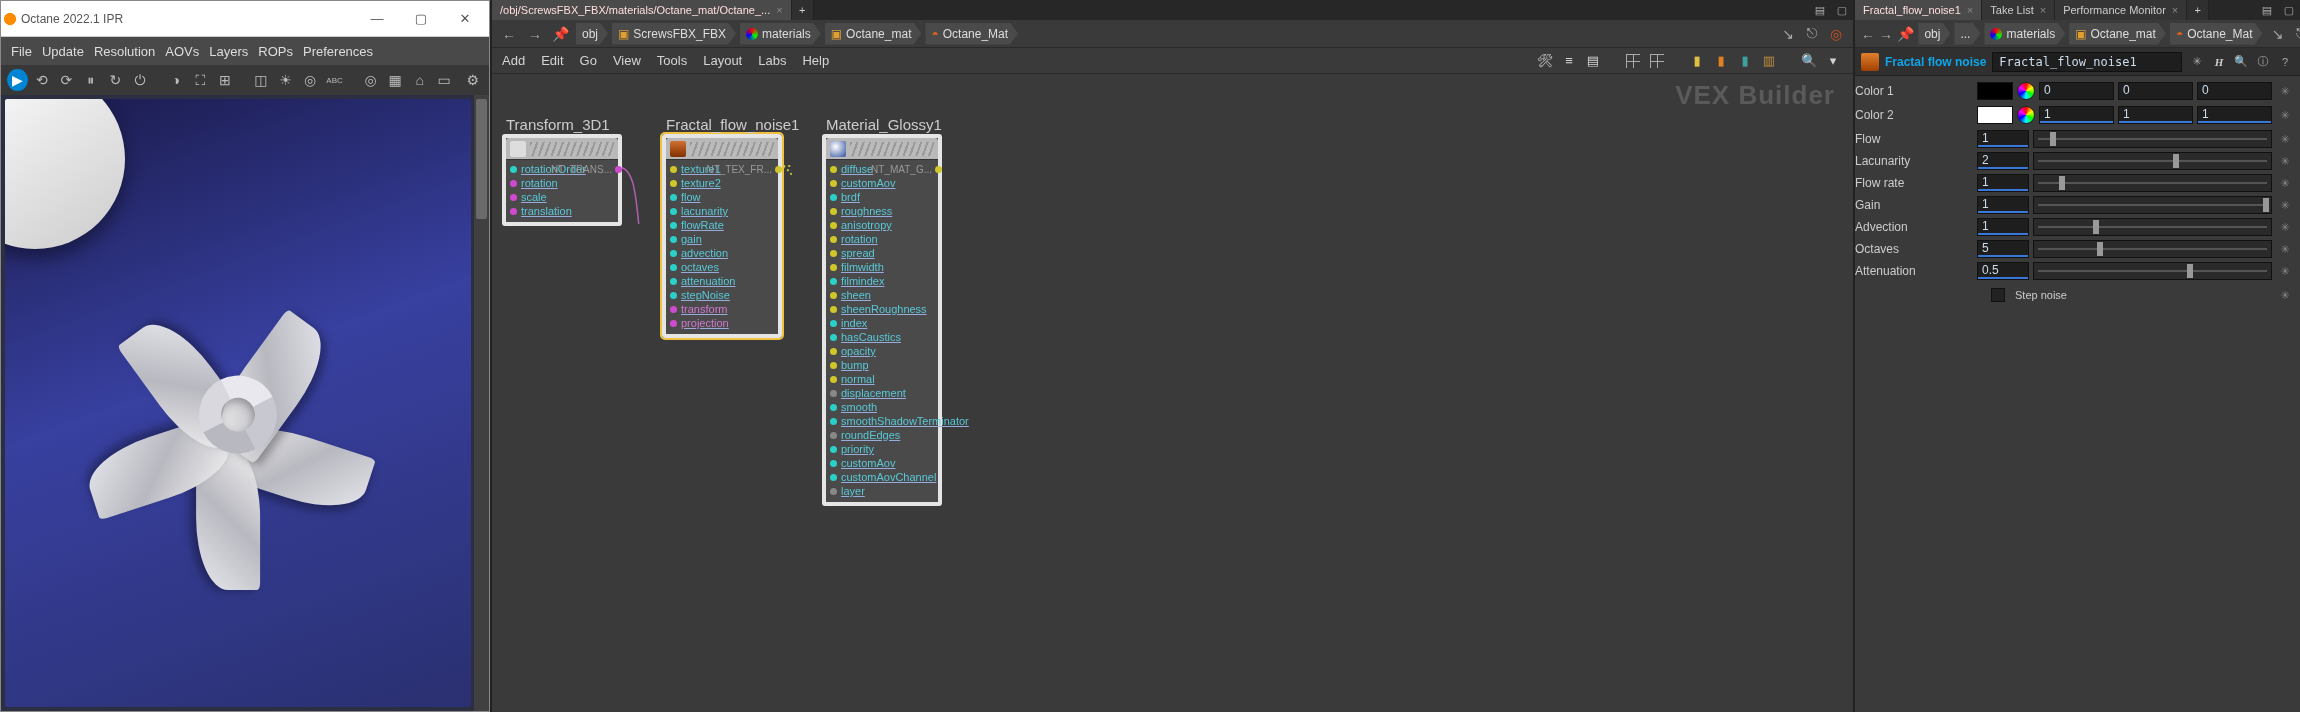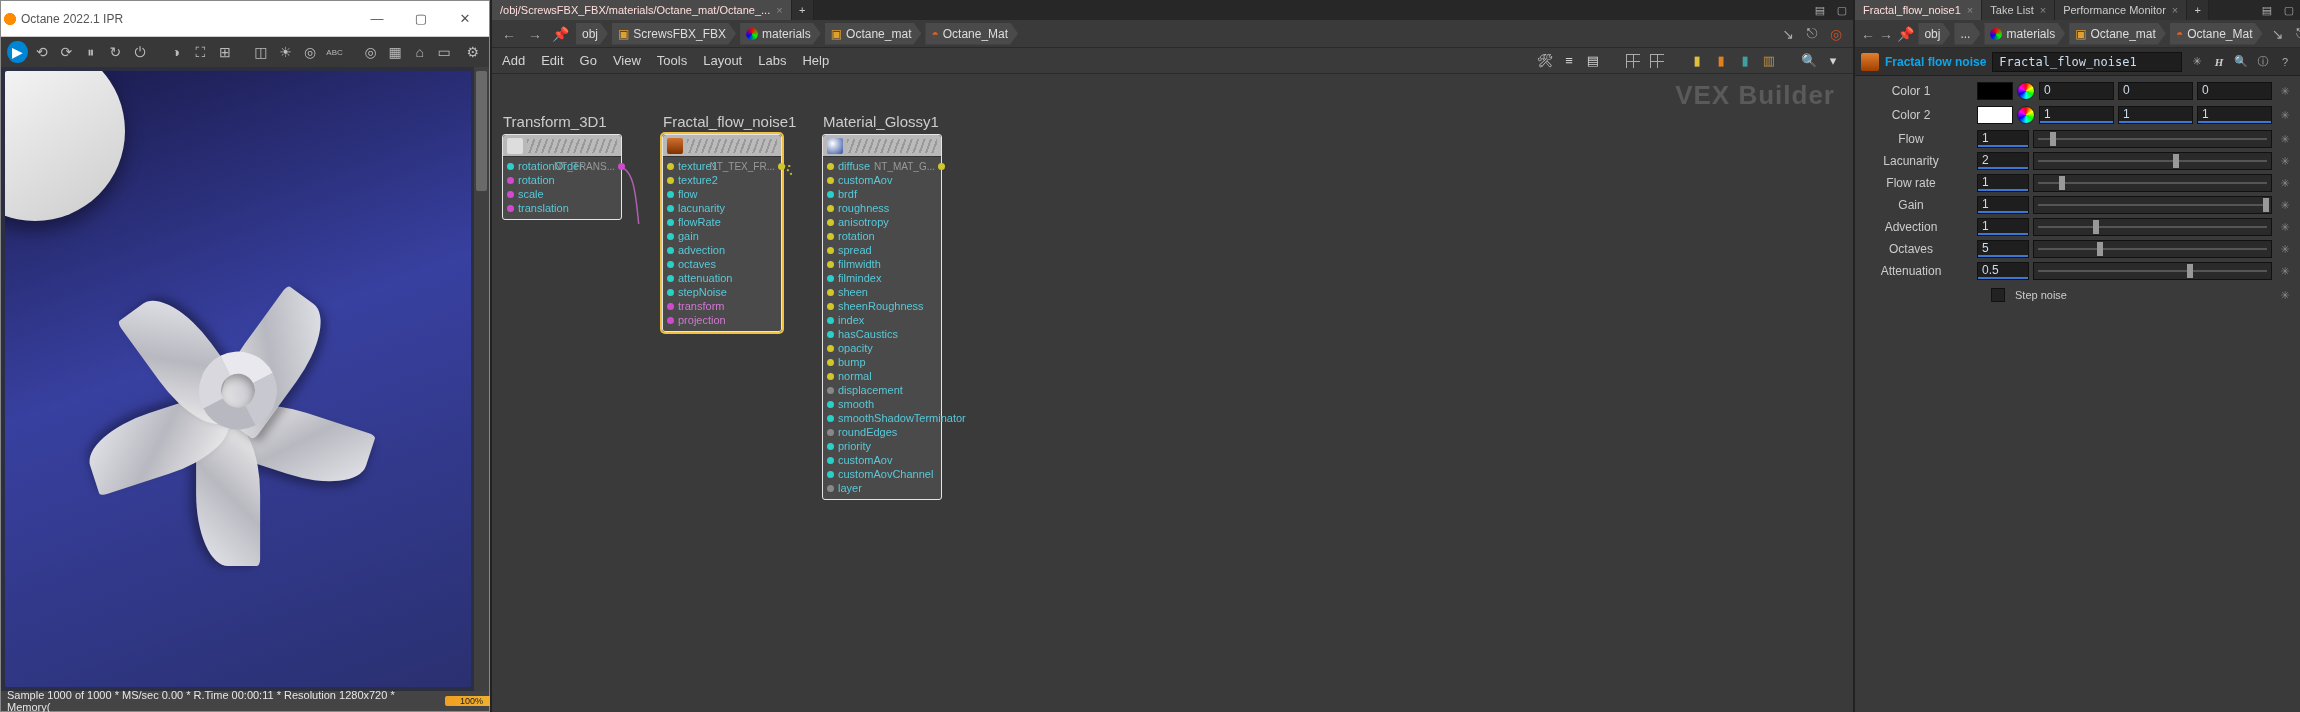--- a/index.html
+++ b/index.html
@@ -48,21 +48,21 @@
 .crumb { height: 22px; background: #4a4a4a; padding: 0 10px 0 6px; display: flex; align-items: center; gap: 4px; font-size: 12px; color: #ddd; clip-path: polygon(0 0, calc(100% - 8px) 0, 100% 50%, calc(100% - 8px) 100%, 0 100%); }
 .pathbar .right { margin-left: auto; display: flex; gap: 2px; }
 
 .menubar-c { height: 26px; background: #3a3a3a; display: flex; align-items: center; gap: 16px; padding: 0 10px; color: #d4d4d4; font-size: 13px; border-bottom: 1px solid #2a2a2a; }
 .menubar-c .right { margin-left: auto; display: flex; gap: 4px; }
 .menubar-c .ibtn { width: 20px; height: 20px; display: flex; align-items: center; justify-content: center; }
 
 .graph { flex: 1; position: relative; background: #3a3a3a; overflow: hidden; }
 .vex-label { position: absolute; right: 18px; top: 6px; font-size: 26px; font-weight: 600; color: #5a5a5a; letter-spacing: 1px; }
 
-.node { position: absolute; background: #4a4a4a; border: 1px solid #e5e5e5; border-radius: 3px; color: #9ad; font-size: 11px; }
+.node { position: absolute; background: #4a4a4a; border: 4px solid #e5e5e5; border-radius: 3px; color: #9ad; font-size: 11px; text-decoration: underline; }
 .node.selected { outline: 2px solid #f0c040; }
 .node .ntitle { position: absolute; top: -22px; left: 0; color: #ccc; font-size: 15px; white-space: nowrap; }
 .node .nhead { height: 22px; background: #b8b8b8; border-bottom: 1px solid #333; border-radius: 3px 3px 0 0; display: flex; align-items: center; padding: 0 4px; gap: 4px; }
 .node .nhead .nicon { width: 16px; height: 16px; background: #666; border-radius: 2px; }
 .node .nhead .hatches { flex: 1; height: 14px; background: repeating-linear-gradient(110deg,#999 0 2px,#bbb 2px 6px); }
 .node .rows { padding: 2px 4px 4px; }
 .node .row { height: 14px; display: flex; align-items: center; gap: 4px; white-space: nowrap; }
 .node .row .dot { width: 7px; height: 7px; border-radius: 50%; flex: none; }
 .d-cyan { background: #2ad0c8; } .d-mag { background: #d04ad0; } .d-yel { background: #d0c82a; } .d-orn { background: #d08a2a; } .d-gray { background: #888; }
 .t-cyan { color: #58c8d8; } .t-mag { color: #d078d0; }
@@ -75,21 +75,21 @@
 .right-panel { width: 445px; background: #3a3a3a; display: flex; flex-direction: column; }
 .pheader { height: 28px; background: #303030; display: flex; align-items: center; gap: 6px; padding: 0 6px; border-bottom: 1px solid #222; }
 .pheader .picon { width: 18px; height: 18px; background: linear-gradient(#e08030,#a04000); border-radius: 2px; }
 .pheader .ptype { color: #0ea5e9; font-size: 12px; font-weight: 600; }
 .pheader input { flex: 1; background: #1e1e1e; border: 1px solid #111; color: #cde; height: 20px; padding: 0 6px; font-family: monospace; font-size: 12px; }
 .pheader .hicons { display: flex; gap: 4px; }
 .pheader .hicon { width: 18px; height: 18px; display: flex; align-items: center; justify-content: center; color: #aaa; }
 
 .params { padding: 4px 6px 4px 0; display: flex; flex-direction: column; gap: 2px; }
 .prow { height: 22px; display: flex; align-items: center; gap: 4px; }
-.prow .lbl { width: 118px; text-align: center; padding-right: 6px; color: #ccc; font-size: 12px; }
+.prow .lbl { width: 118px; text-align: left; padding-right: 6px; color: #ccc; font-size: 12px; }
 .prow .swatch { width: 36px; height: 18px; border: 1px solid #111; }
 .prow .cwheel { width: 18px; height: 18px; border-radius: 50%; background: conic-gradient(red,yellow,lime,cyan,blue,magenta,red); border: 1px solid #222; }
 .prow .numfield { flex: 1; height: 18px; background: #1e1e1e; border: 1px solid #111; color: #cde; padding: 0 4px; font-size: 12px; min-width: 0; position: relative; }
 .prow .numfield.u::after { content: ""; position: absolute; left: 0; right: 0; bottom: 0; height: 2px; background: #3a78d8; }
 .prow .slider { flex: 2.2; height: 18px; position: relative; background: #2a2a2a; border: 1px solid #111; min-width: 0; }
 .prow .slider .track { position: absolute; left: 4px; right: 4px; top: 50%; height: 2px; background: #555; transform: translateY(-50%); }
 .prow .slider .thumb { position: absolute; top: 50%; width: 6px; height: 14px; background: #999; transform: translate(-50%,-50%); }
 .prow .gear { width: 18px; height: 18px; color: #888; display: flex; align-items: center; justify-content: center; flex: none; }
 .prow .chk { width: 14px; height: 14px; border: 1px solid #111; background: #222; margin-left: 4px; }
 .i-grid { width: 14px; height: 14px; background:
@@ -101,20 +101,29 @@
 
 <div class="app">
 
   <div class="left-panel">
     <div class="win-titlebar">
       <span class="logo"></span>
       <span class="title">Octane 2022.1 IPR</span>
       <span class="winbtn">—</span>
       <span class="winbtn">▢</span>
       <span class="winbtn">✕</span>
+    </div>
+    <div class="menubar-l">
+      <span>File</span>
+      <span>Update</span>
+      <span>Resolution</span>
+      <span>AOVs</span>
+      <span>Layers</span>
+      <span>ROPs</span>
+      <span>Preferences</span>
     </div>
     <div class="toolbar-l">
       <span class="tbtn play">▶</span>
       <span class="tbtn">⟲</span>
       <span class="tbtn">⟳</span>
       <span class="tbtn">⏸</span>
       <span class="tbtn">↻</span>
       <span class="tbtn">⏻</span>
       <span class="tsep"></span>
       <span class="tbtn">◑</span>
@@ -141,25 +150,20 @@
           <div class="blade" style="transform:rotate(72deg)"></div>
           <div class="blade" style="transform:rotate(144deg)"></div>
           <div class="blade" style="transform:rotate(216deg)"></div>
           <div class="blade" style="transform:rotate(288deg)"></div>
           <div class="hub"></div>
         </div>
       </div>
       <div class="vscroll">
           <div class="thumb"></div>
         </div>
-    </div>
-    <div class="statusbar-l">
-      <span>Sample 1000 of 1000 * MS/sec 0.00 * R.Time 00:00:11 * Resolution 1280x720 * Memory(</span>
-      <span class="prog"></span>
-      <span style="font-size:9px;color:#222;margin-left:-80px;">100%</span>
     </div>
   </div>
 
   <div class="center-panel">
     <div class="tabbar">
       <div class="tab active">
         <span>/obj/ScrewsFBX_FBX/materials/Octane_mat/Octane_...</span>
         <span class="x">×</span>
       </div>
       <div class="tab plus">+</div>

